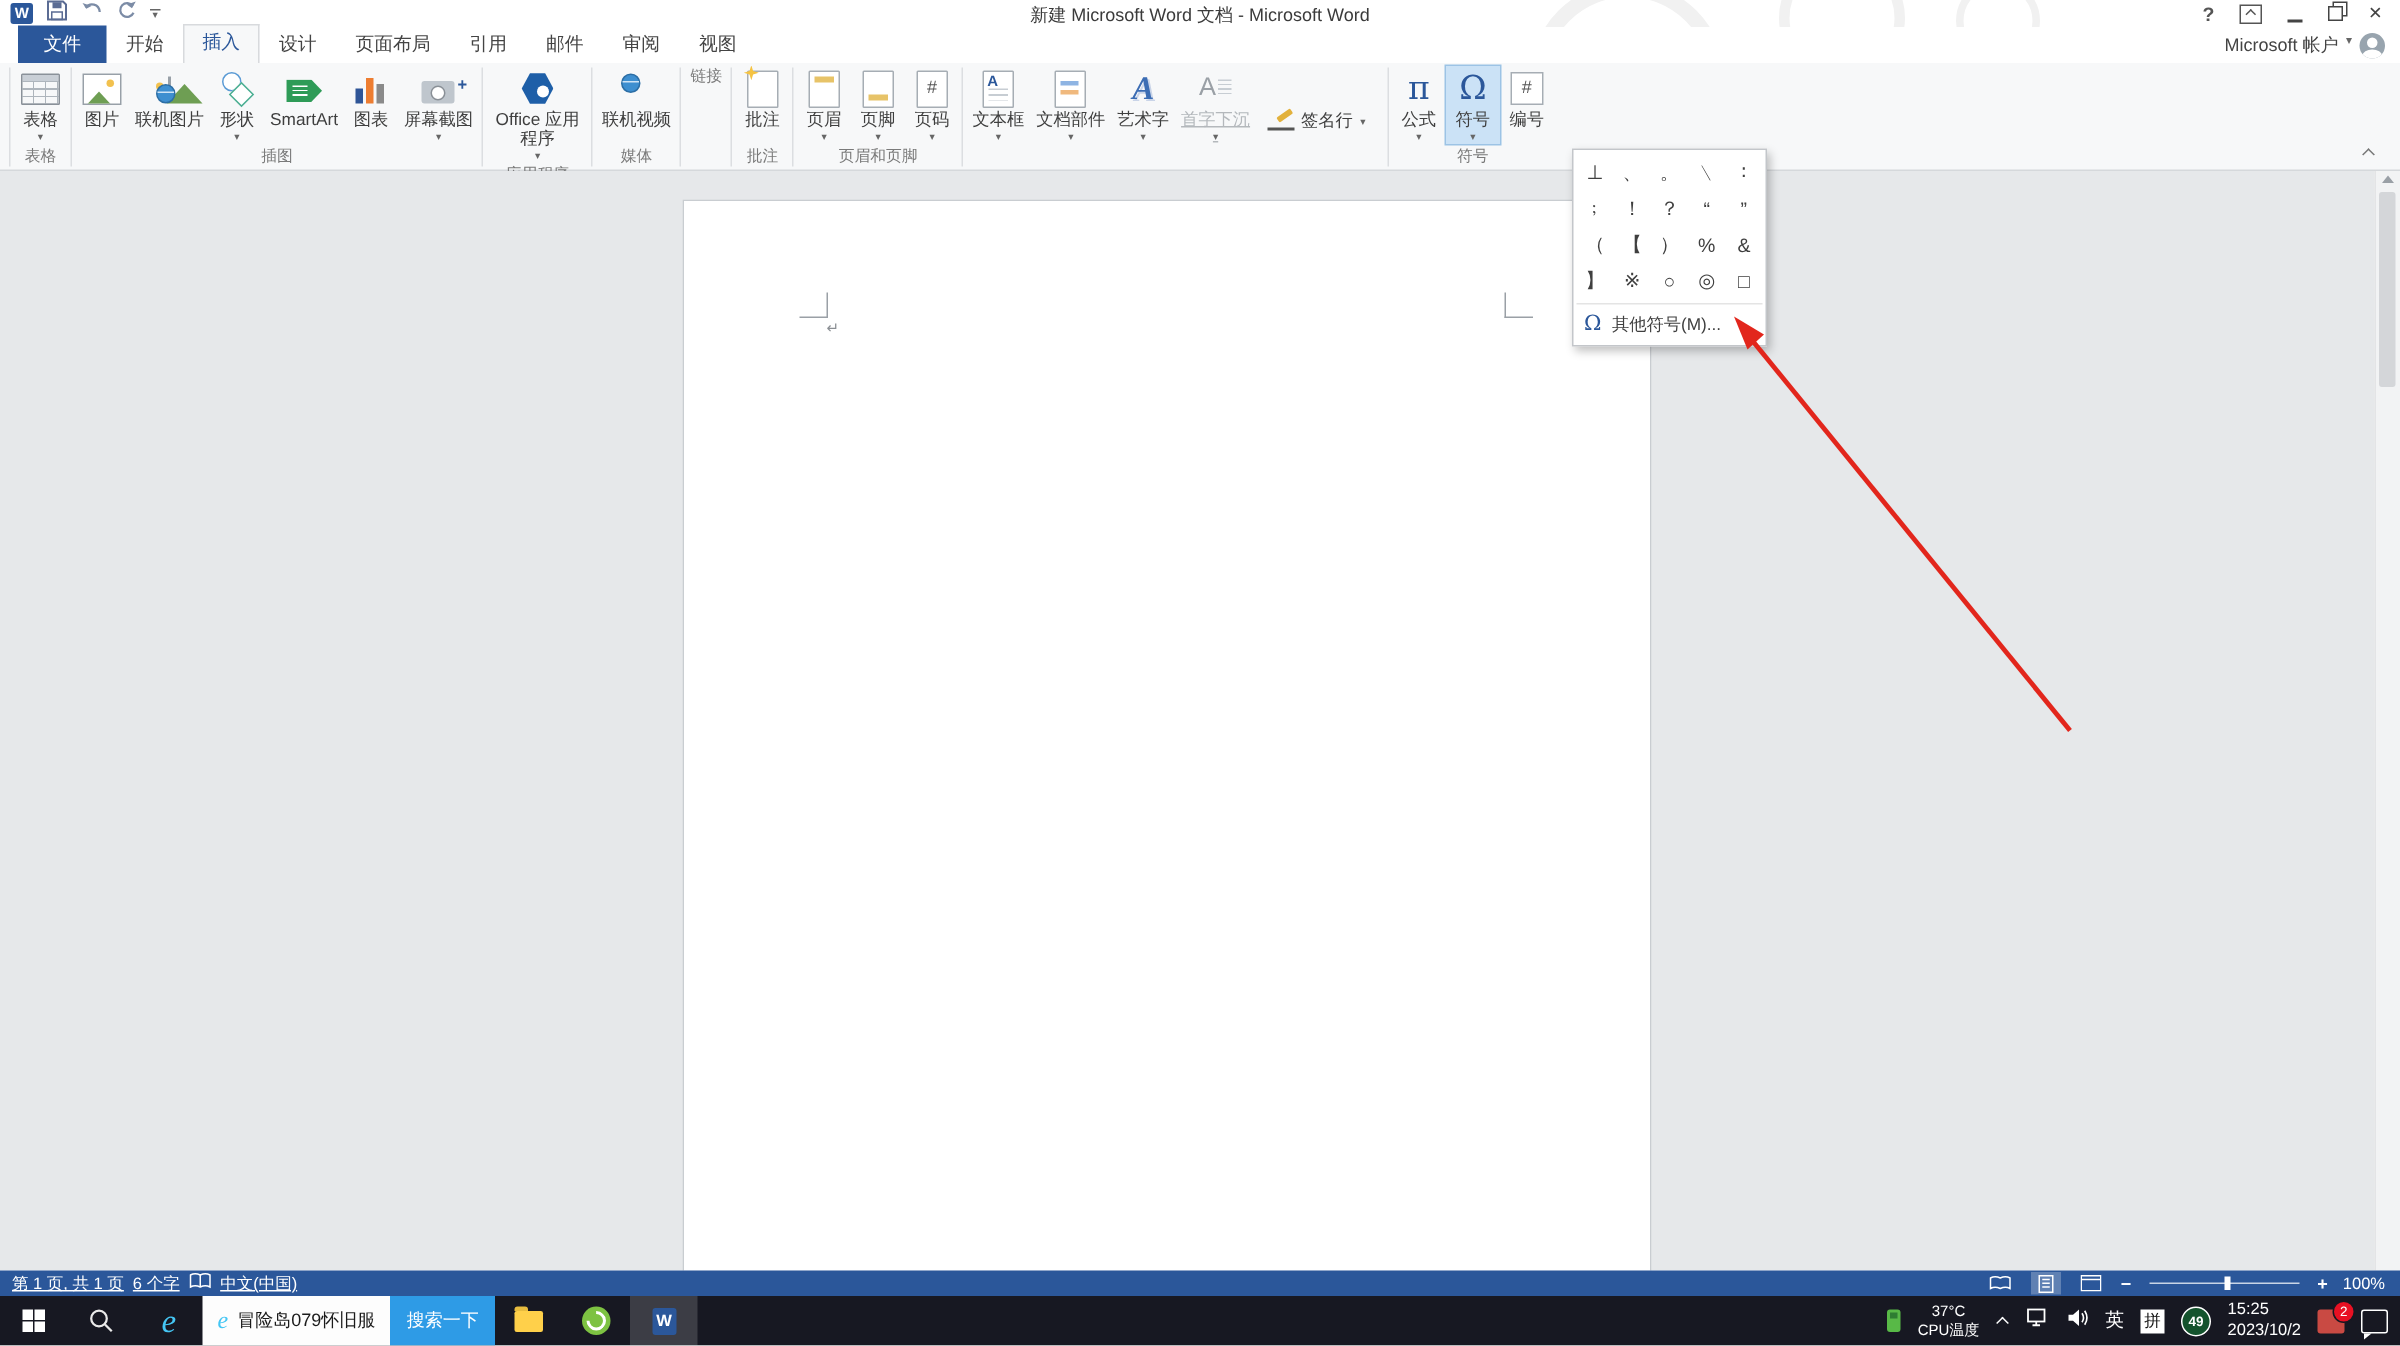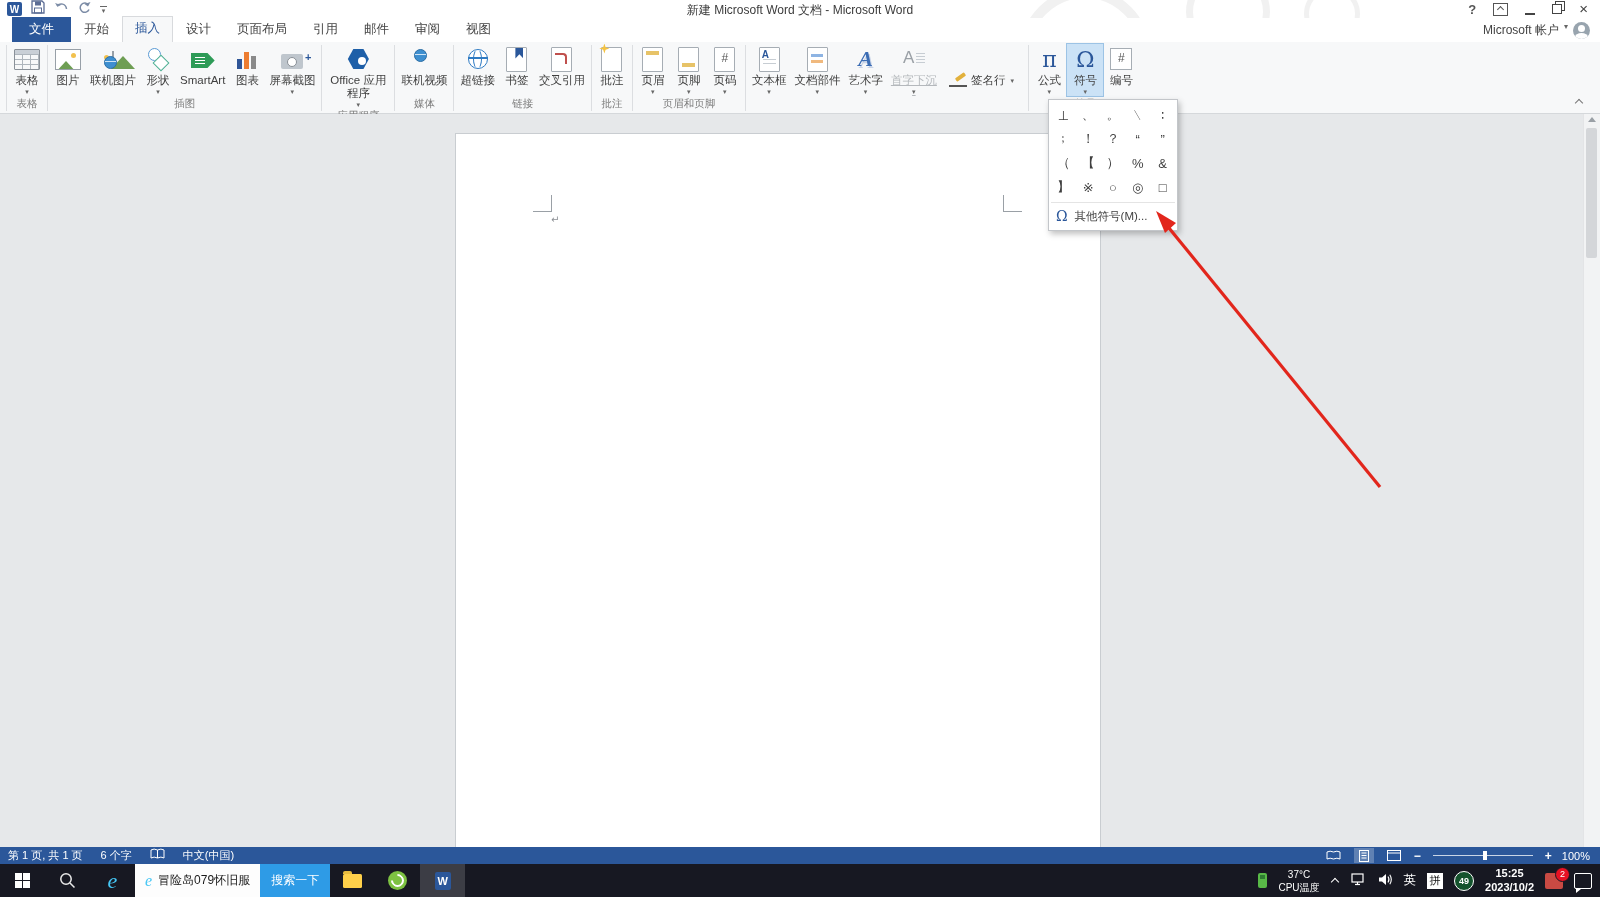--- a/index.html
+++ b/index.html
@@ -167,21 +167,21 @@
   .symmore{border-top:1px solid #e4e4e4;margin-top:3px;display:flex;align-items:center;gap:7px;
         padding:5px 5px 4px;font-size:11.5px;color:#3f3f3f;}
   .symmore .om{color:#2B579A;font-size:14px;font-family:"DejaVu Serif","Liberation Serif",serif;}
 
   
   .arrowlayer{position:absolute;left:0;top:0;width:1600px;height:897px;z-index:60;pointer-events:none;}
 
   
   .statusbar{position:absolute;left:0;right:0;bottom:33px;height:17px;background:#2B579A;color:#fff;
         display:flex;align-items:center;font-size:11px;}
-  .st-left{display:flex;align-items:flex-start;gap:18px;padding-left:8px;}
+  .st-left{display:flex;align-items:flex-end;gap:6px;padding-left:8px;text-decoration:underline;}
   .st-right{margin-left:auto;display:flex;align-items:center;gap:10px;padding-right:10px;}
   .viewic{width:20px;height:15px;display:flex;align-items:center;justify-content:center;}
   .viewic.active{background:rgba(255,255,255,.25);}
   .ztrack{width:100px;height:1px;background:rgba(255,255,255,.75);position:relative;margin:0 2px;}
   .zhandle{position:absolute;left:50%;top:-4px;width:4px;height:9px;background:#fff;}
   .zbtn{font-size:12px;font-weight:bold;}
 
   
   .taskbar{position:absolute;left:0;right:0;bottom:0;height:33px;background:#171822;display:flex;
         align-items:stretch;color:#fff;}
@@ -207,21 +207,21 @@
   .tr-usb::before{content:"";position:absolute;left:2px;top:2px;width:5px;height:4px;background:#2E7D32;}
   .tr-cpu{text-align:center;font-size:10px;line-height:1.3;}
   .tr-chev{width:9px;height:9px;position:relative;}
   .tr-chev::after{content:"";position:absolute;left:1px;top:3px;width:5px;height:5px;
         border-top:1.5px solid #fff;border-right:1.5px solid #fff;transform:rotate(-45deg);}
   .tr-en{font-size:12.5px;}
   .tr-pin{width:16px;height:16px;background:#fff;color:#111;font-size:11px;display:flex;align-items:center;
         justify-content:center;}
   .tr-49{width:18px;height:18px;border-radius:50%;background:#14532d;color:#fff;font-size:9px;
         display:flex;align-items:center;justify-content:center;font-weight:bold;border:1px solid #fff;}
-  .tr-clock{text-align:center;font-size:11px;line-height:1.25;font-weight:bold;}
+  .tr-clock{font-size:11px;line-height:1.25;}
   .tr-red{width:18px;height:16px;background:#C94A43;border-radius:2px;position:relative;}
   .tr-red .badge{position:absolute;right:-7px;top:-6px;background:#E81123;border-radius:50%;min-width:13px;
         height:13px;font-size:9px;display:flex;align-items:center;justify-content:center;border:1px solid #171822;}
   .tr-ac{width:16px;height:14px;border:1.5px solid #fff;border-radius:2px;position:relative;}
   .tr-ac::after{content:"";position:absolute;left:1px;bottom:-5px;width:0;height:0;
         border-top:4px solid #fff;border-right:5px solid transparent;}
 </style>
 </head>
 <body>
 
@@ -367,40 +367,20 @@
               <span class="icwrap"><span class="ic-video"></span><span class="glb"></span></span>
             </span>
           <span class="lbl">联机视频</span>
           </div>
       </div>
       <div class="glabel">媒体</div>
     </div>
     <div class="rsep"></div>
 
     <div class="rgroup">
-      <div class="btns">
-        <div class="rbtn">
-          <span class="icbox">
-              <span class="ic-link"></span>
-            </span>
-          <span class="lbl">超链接</span>
-          </div>
-        <div class="rbtn">
-          <span class="icbox">
-              <span class="ic-page ic-bkm"></span>
-            </span>
-          <span class="lbl">书签</span>
-          </div>
-        <div class="rbtn">
-          <span class="icbox">
-              <span class="ic-page ic-xref"></span>
-            </span>
-          <span class="lbl">交叉引用</span>
-          </div>
-      </div>
       <div class="glabel">链接</div>
     </div>
     <div class="rsep"></div>
 
     <div class="rgroup">
       <div class="btns">
         <div class="rbtn">
           <span class="icbox">
               <span class="ic-page ic-cmt"></span>
             </span>

